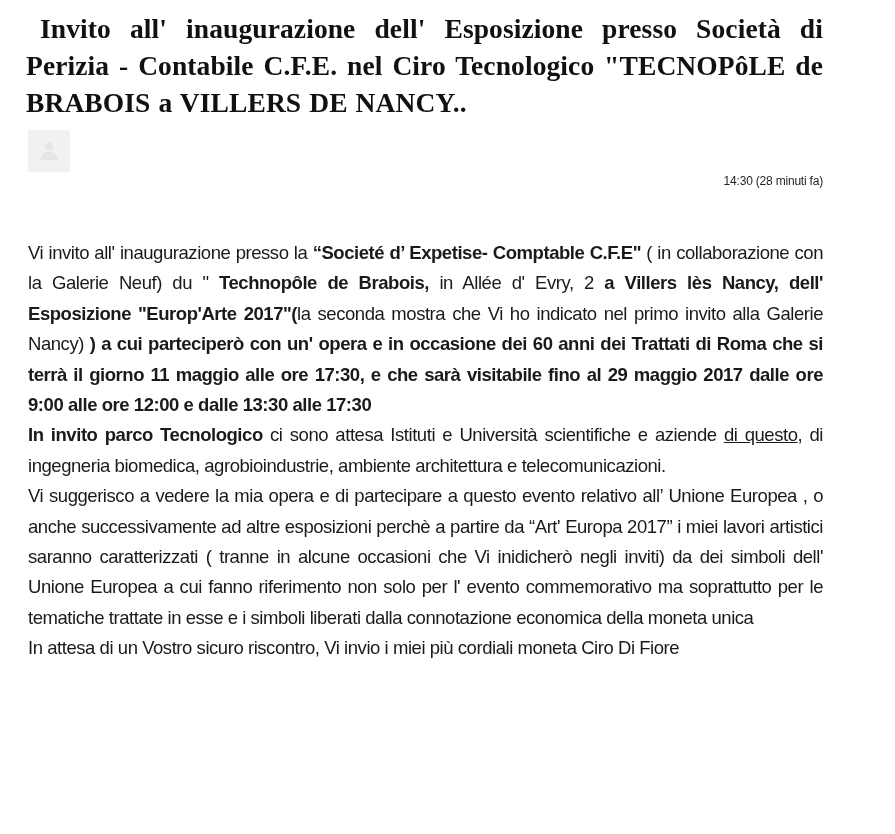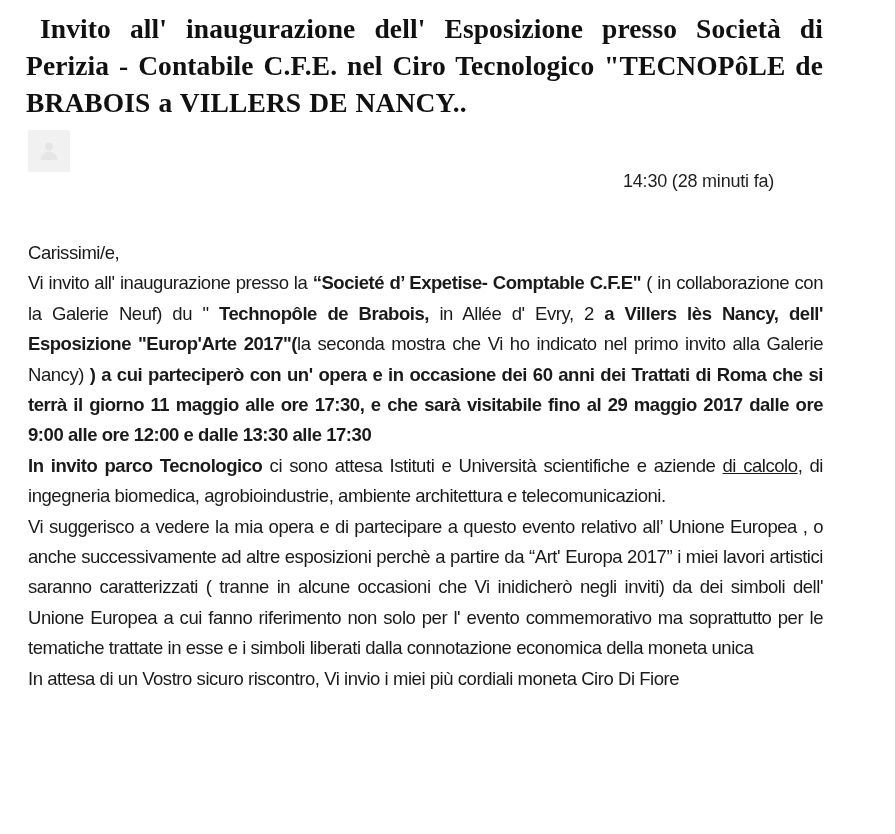--- a/index.html
+++ b/index.html
@@ -89,23 +89,23 @@
     font-weight: normal;
     color: #4a4a4a;
     letter-spacing: -0.4px;
     margin-left: 5px;
   }
   .timestamp {
     position: absolute;
     right: 0;
     top: 0;
     width: 200px;
-    text-align: left;
+    text-align: right;
     font-family: "Liberation Sans", sans-serif;
-    font-size: 18px;
+    font-size: 12px;
     line-height: 23px;
     color: #1f1f1f;
     letter-spacing: -0.2px;
   }
 
   
   .body {
     position: absolute;
     left: 28px;
     top: 238px;
@@ -142,27 +142,24 @@
       </svg>
     </span>
   </div>
 
   <div class="sender-row">
     <div class="timestamp">14:30 (28 minuti fa)</div>
   </div>
 
   <div class="body">
 
-    <p class="nojust">
-      <span>Carissimi/e,</span>
-    </p>
 
     <p><span>Vi invito all' inaugurazione presso la </span><b>“Societé d’ Expetise- Comptable  C.F.E"</b><span> ( in collaborazione con la Galerie Neuf) du " </span><b>Technopôle de Brabois,</b><span> in Allée d' Evry, 2 </span><b> a Villers lès Nancy,  dell'  Esposizione "Europ'Arte 2017"(</b><span>la seconda mostra che Vi ho indicato nel primo invito alla Galerie Nancy)</span><b> ) a cui parteciperò con un' opera e  in occasione dei 60 anni dei Trattati di Roma che si terrà il giorno 11 maggio alle ore 17:30, e che sarà visitabile fino al 29 maggio 2017 dalle ore 9:00 alle ore 12:00 e dalle 13:30 alle 17:30</b></p>
 
-    <p><b>In invito parco Tecnologico</b><span> ci sono attesa Istituti e Università scientifiche e aziende </span><u>di calcolo</u><span>, di ingegneria biomedica, agrobioindustrie, ambiente architettura e  telecomunicazioni.</span></p>
+    <p><b>In invito parco Tecnologico</b><span> ci sono attesa Istituti e Università scientifiche e aziende </span><u>di questo</u><span>, di ingegneria biomedica, agrobioindustrie, ambiente architettura e  telecomunicazioni.</span></p>
 
     <p>Vi suggerisco a vedere la mia opera e di  partecipare  a  questo evento relativo all’ Unione Europea , o anche successivamente ad altre esposizioni perchè a partire da “Art' Europa 2017”  i miei lavori artistici saranno caratterizzati ( tranne in alcune occasioni che  Vi inidicherò negli inviti) da dei simboli dell' Unione Europea a cui fanno riferimento non solo per l' evento commemorativo ma soprattutto  per le tematiche trattate in esse e i simboli liberati dalla connotazione economica della moneta unica</p>
 
     <p class="nojust">In attesa di un Vostro sicuro riscontro, Vi invio i miei più cordiali moneta Ciro Di Fiore</p>
 
   </div>
 
 </div>
 
 </body></html>

